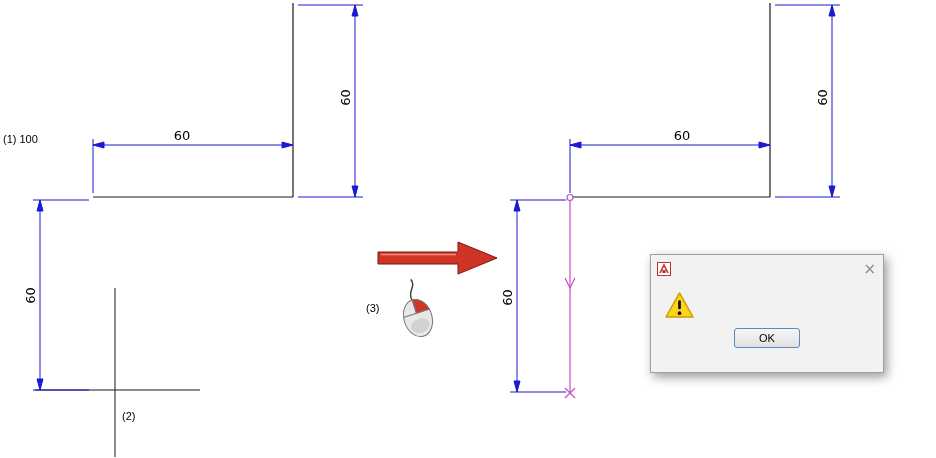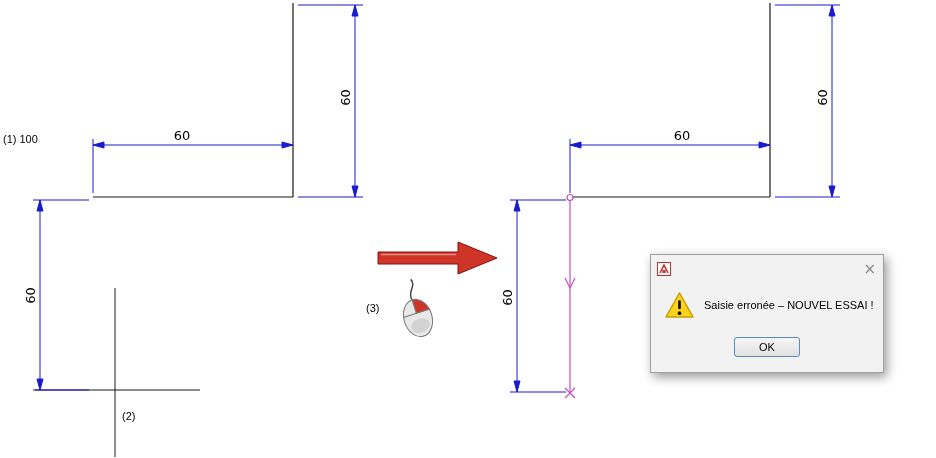--- a/index.html
+++ b/index.html
@@ -13,21 +13,21 @@
 
   
   .dialog{position:absolute;left:650px;top:254px;width:232px;height:117px;
           background:#f2f2f2;border:1px solid #98a0a8;
           box-shadow:3px 4px 10px rgba(0,0,0,.40);}
   .dlg-title{display:flex;justify-content:space-between;align-items:center;
              height:22px;padding:3px 7px 0 6px;}
   .dlg-close{font:15px "DejaVu Sans",sans-serif;color:#8a8a8a;line-height:15px;cursor:default;}
   .dlg-body{display:flex;align-items:center;gap:9px;padding:11px 8px 0 13px;}
   .dlg-msg{font:11px "Liberation Sans",sans-serif;color:#000;white-space:nowrap;}
-  .dlg-buttons{text-align:center;margin-top:18px;}
+  .dlg-buttons{text-align:center;margin-top:9px;}
   .ok-btn{width:66px;height:20px;font:11px "Liberation Sans",sans-serif;color:#000;
           background:linear-gradient(#f6f6f6,#e1e1e1);
           border:1px solid #5a8bbf;border-radius:3px;padding:0;}
 </style>
 </head>
 <body>
 
 <div class="stage">
 
   <svg class="layer" width="936" height="458" viewBox="0 0 936 458">
@@ -132,20 +132,19 @@
         <rect x="5.4" y="8" width="3.2" height="3" fill="#c03030"></rect>
       </svg>
       <span class="dlg-close">×</span>
     </div>
     <div class="dlg-body">
       <svg width="31" height="28" viewBox="0 0 32 29">
         <polygon points="16,2 30,27 2,27" fill="#ffd21c" stroke="#c9a002" stroke-width="1.5" stroke-linejoin="round"></polygon>
         <rect x="14.6" y="9.5" width="2.8" height="9.5" rx="1.4" fill="#111111"></rect>
         <circle cx="16" cy="23" r="1.9" fill="#111111"></circle>
       </svg>
-      <span class="dlg-msg">Saisie erronée – NOUVEL ESSAI !</span>
     </div>
     <div class="dlg-buttons">
       <button class="ok-btn">OK</button>
     </div>
   </div>
 
 </div>
 
 </body></html>

